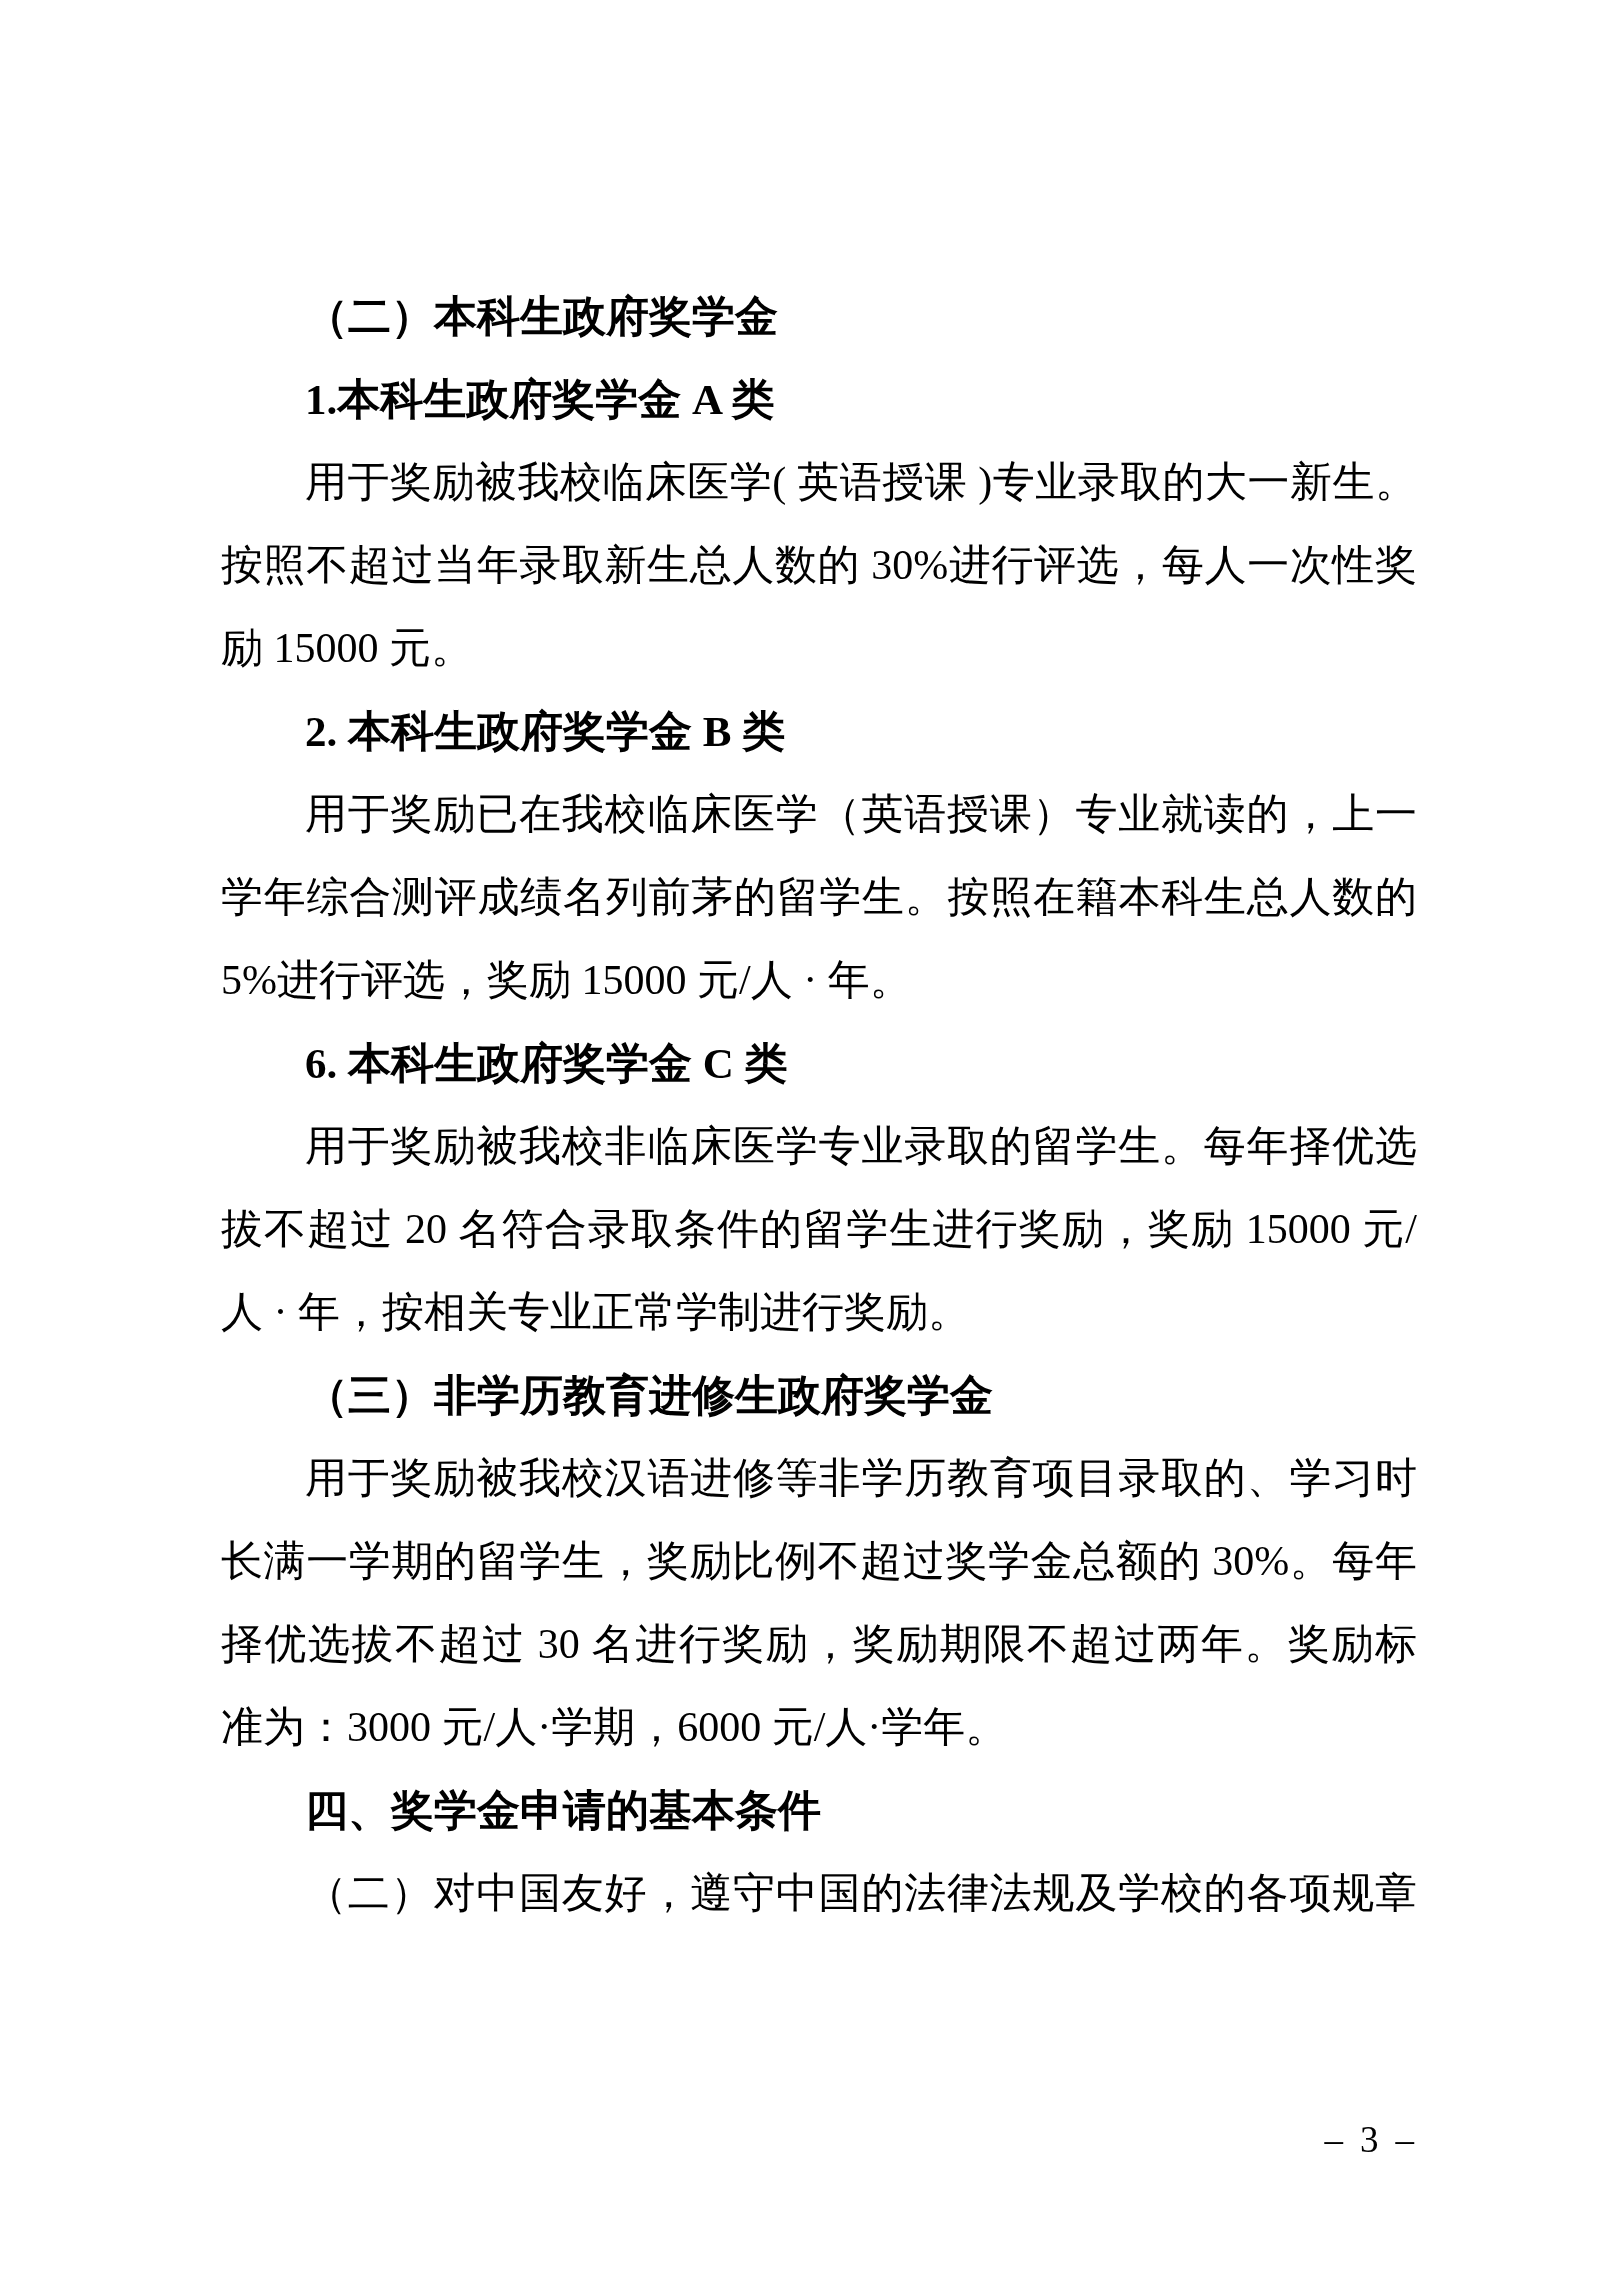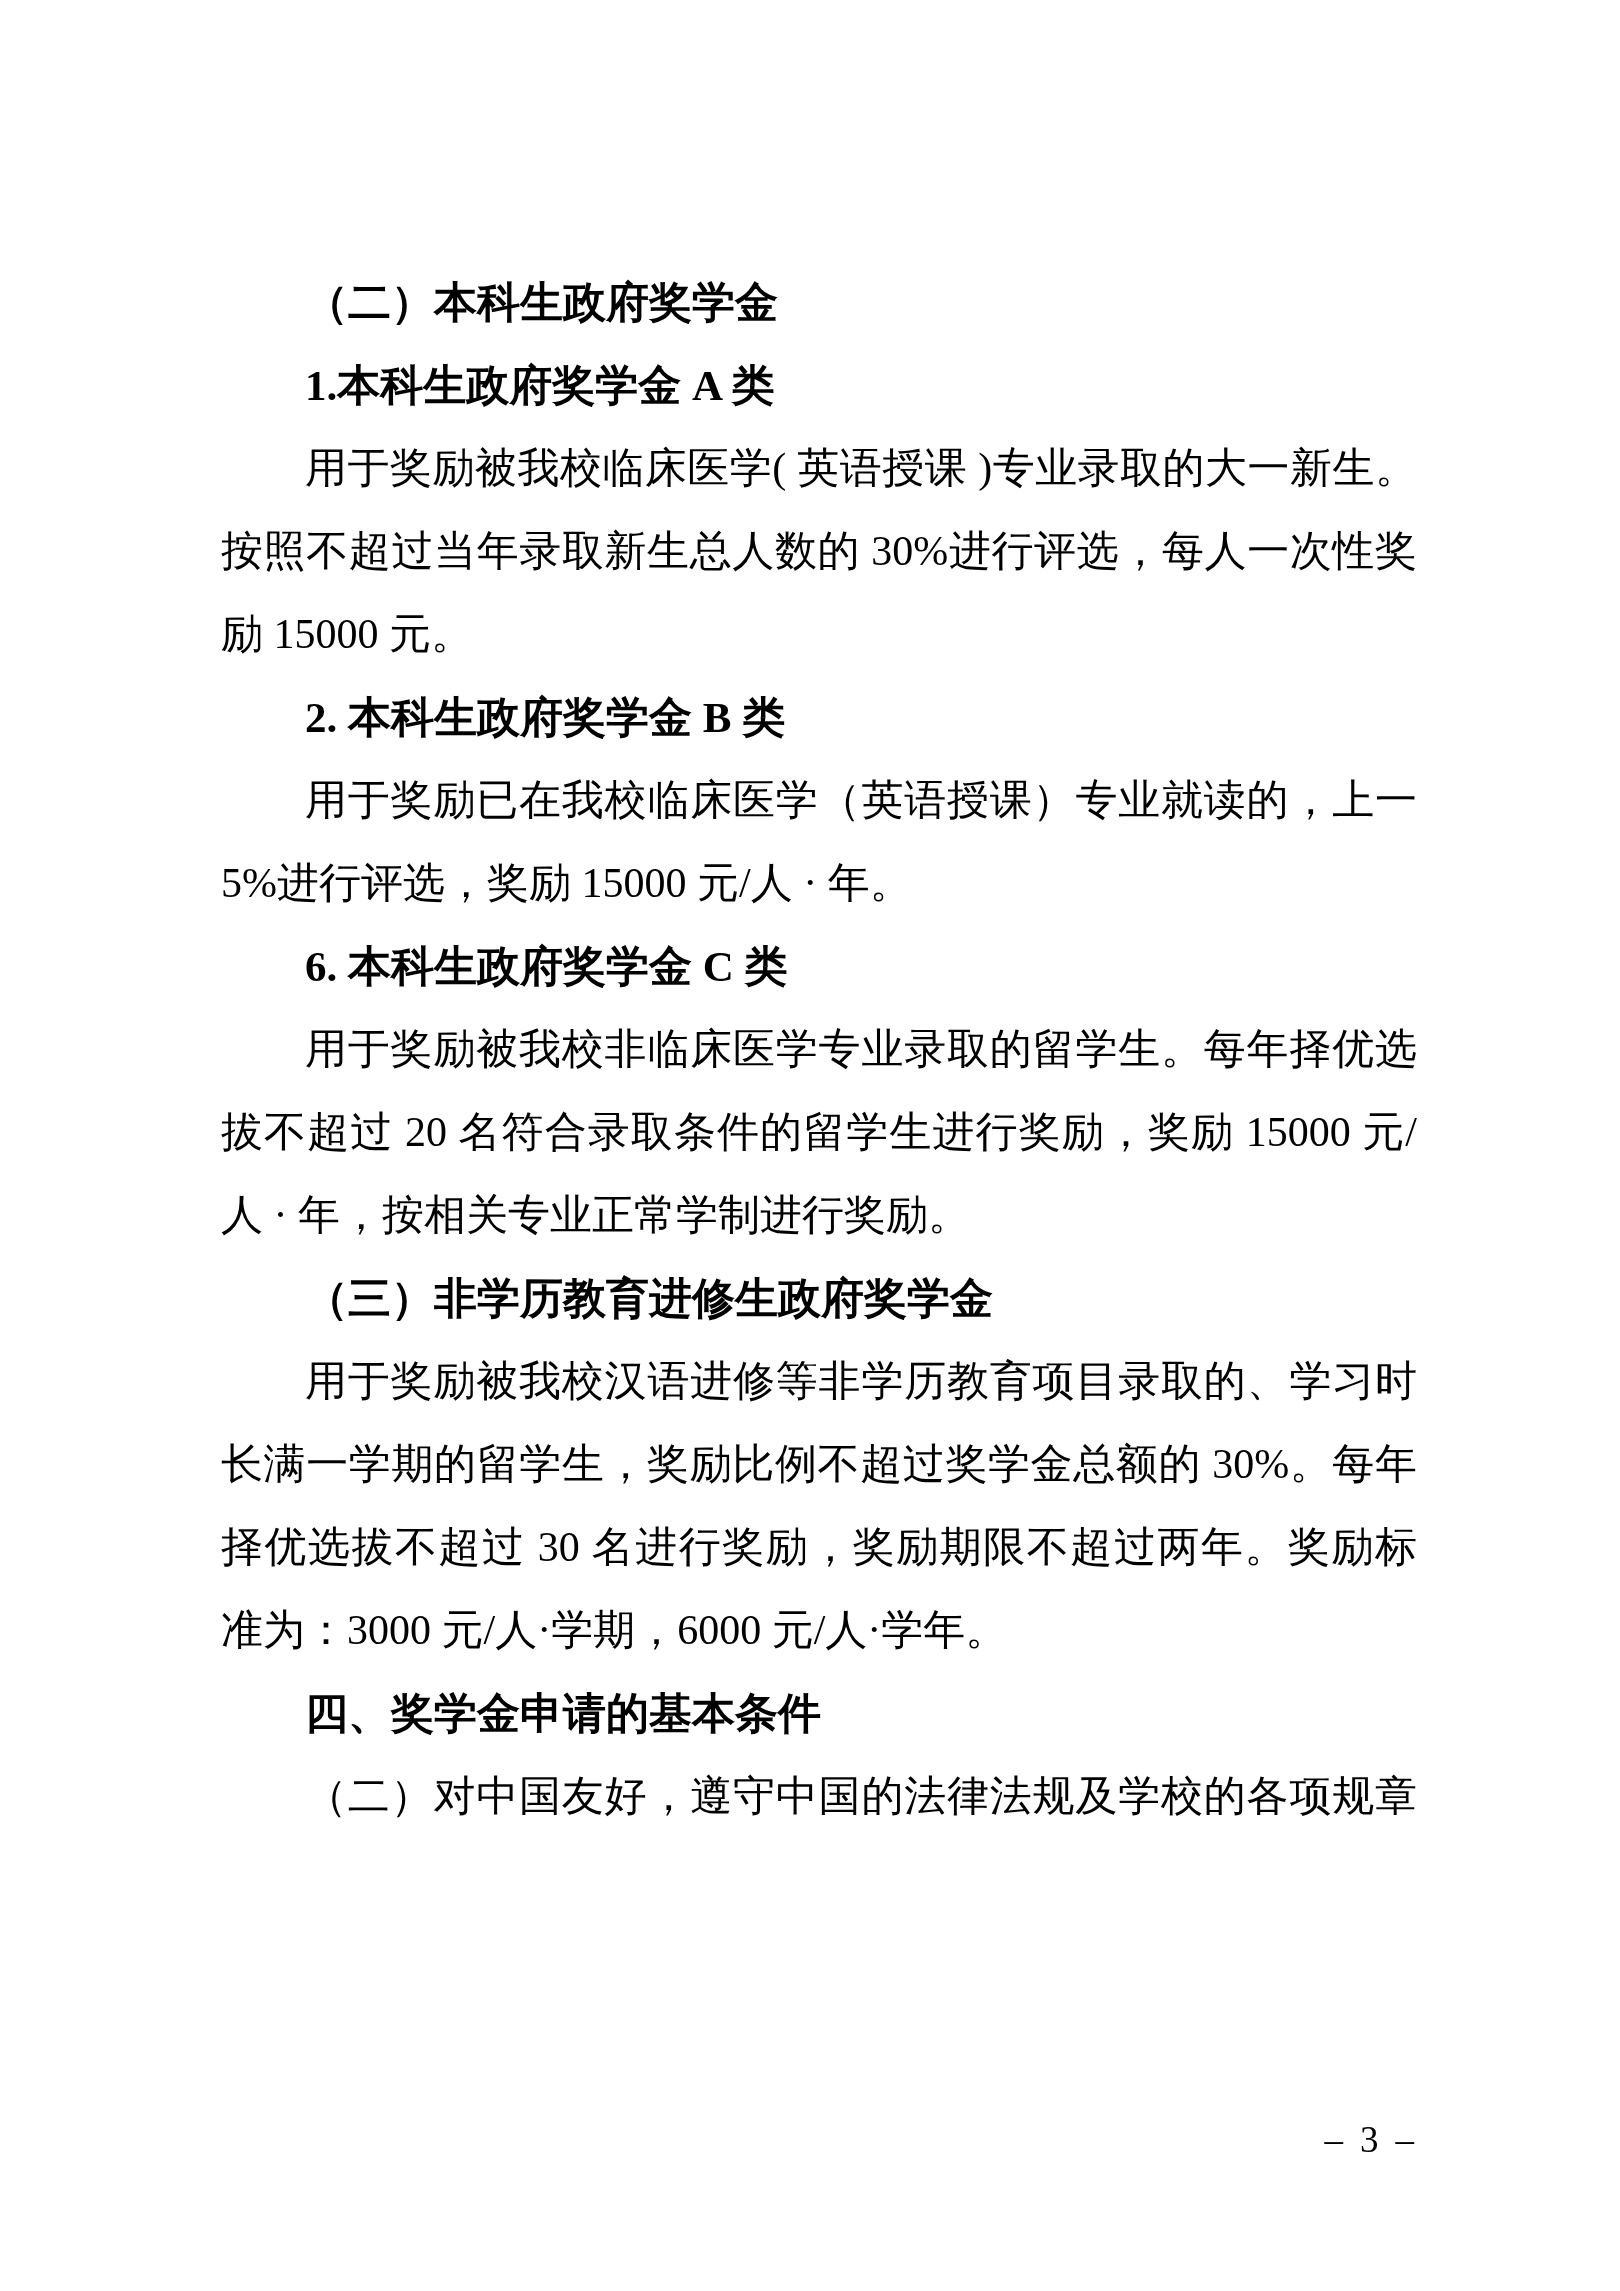--- a/index.html
+++ b/index.html
@@ -8,21 +8,21 @@
     width: 1620px;
     height: 2292px;
     background: #ffffff;
     overflow: hidden;
     font-family: "Liberation Serif", "DejaVu Serif", serif;
     color: #000000;
   }
   .content {
     position: absolute;
     left: 221px;
-    top: 261px;
+    top: 275px;
     width: 1196px;
   }
   .line {
     height: 83px;
     line-height: 83px;
     font-size: 42px;
     text-align: left;
     white-space: nowrap;
   }
   .line.fill {
@@ -55,20 +55,21 @@
 
 <div class="page">
   <div class="content">
     <div class="line h indent">（二）本科生政府奖学金</div>
     <div class="line h indent">1.本科生政府奖学金 A 类</div>
     <div class="line indent fill">用于奖励被我校临床医学( 英语授课 )专业录取的大一新生。</div>
     <div class="line fill">按照不超过当年录取新生总人数的 30%进行评选，每人一次性奖</div>
     <div class="line">励 15000 元。</div>
     <div class="line h indent">2. 本科生政府奖学金 B 类</div>
     <div class="line indent fill">用于奖励已在我校临床医学（英语授课）专业就读的，上一</div>
+    <div class="line fill">学年综合测评成绩名列前茅的留学生。按照在籍本科生总人数的</div>
     <div class="line">5%进行评选，奖励 15000 元/人 · 年。</div>
     <div class="line h indent">6. 本科生政府奖学金 C 类</div>
     <div class="line indent fill">用于奖励被我校非临床医学专业录取的留学生。每年择优选</div>
     <div class="line fill">拔不超过 20 名符合录取条件的留学生进行奖励，奖励 15000 元/</div>
     <div class="line">人 · 年，按相关专业正常学制进行奖励。</div>
     <div class="line h indent">（三）非学历教育进修生政府奖学金</div>
     <div class="line indent fill">用于奖励被我校汉语进修等非学历教育项目录取的、学习时</div>
     <div class="line fill">长满一学期的留学生，奖励比例不超过奖学金总额的 30%。每年</div>
     <div class="line fill">择优选拔不超过 30 名进行奖励，奖励期限不超过两年。奖励标</div>
     <div class="line">准为：3000 元/人·学期，6000 元/人·学年。</div>

